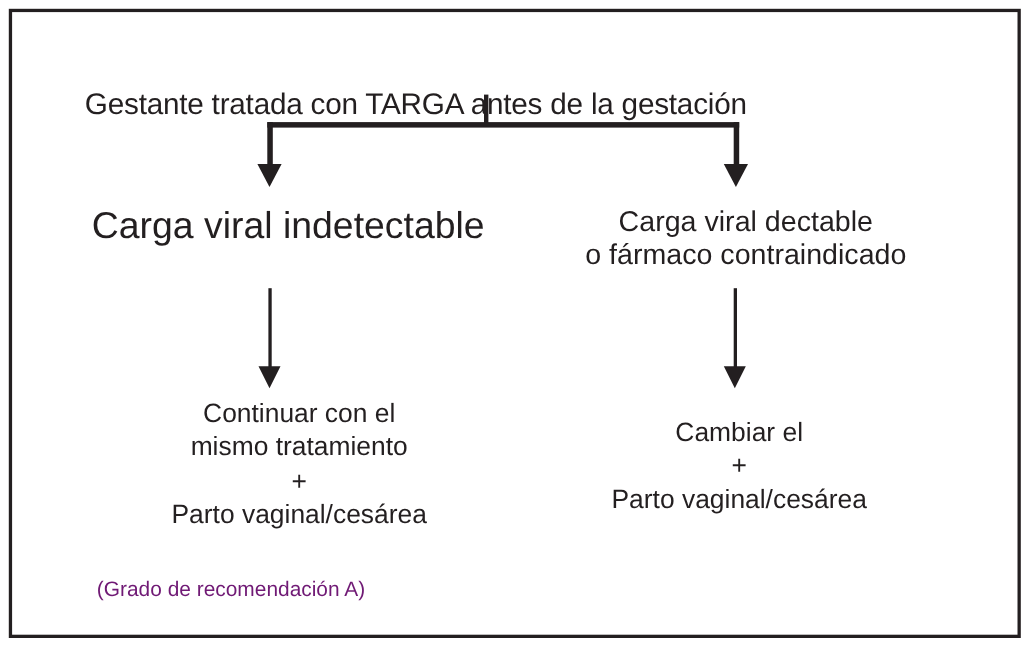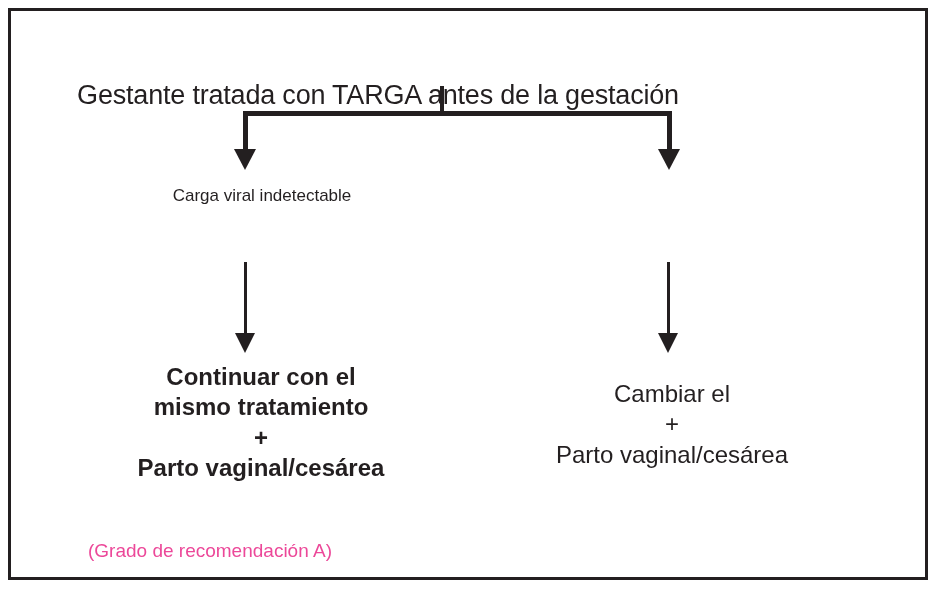--- a/index.html
+++ b/index.html
@@ -48,55 +48,54 @@
     margin-top: 44px;
   }
   
   .title-node .line { transform: translateX(-27px); }
 
   
   .branch-left {
     left: 42px;
     top: 186px;
     width: 440px;
-    font-size: 17px;
+    font-size: 34px;
   }
   .branch-right {
     left: 458px;
     top: 186px;
     width: 440px;
     font-size: 26px;
   }
 
   
   .outcome-left {
-    left: 41px;
+    left: 52px;
     top: 362px;
     width: 440px;
     font-size: 24px;
     line-height: 1.27;
-    font-weight: bold;
   }
   .outcome-right {
     left: 452px;
     top: 379px;
     width: 440px;
     font-size: 24px;
     line-height: 1.27;
   }
   .outcome-left .plus,
   .outcome-right .plus { font-size: 24px; }
 
   
   .footnote {
     position: absolute;
     left: 88px;
-    top: 540px;
+    top: 526px;
     font-size: 19px;
-    color: #ec4899;
+    color: #701a75;
     white-space: nowrap;
   }
 
   
   .conn { position: absolute; background: #231f20; }
 
   
   .stem-top   { left: 440px; top: 86px;  width: 4px;  height: 29px; }
   
   .split-bar  { left: 243px; top: 111px; width: 429px; height: 5px; }
@@ -145,20 +144,24 @@
   <div class="conn split-bar"></div>
   <div class="conn drop-left"></div>
   <div class="conn drop-right"></div>
   <div class="head head-l1-left"></div>
   <div class="head head-l1-right"></div>
 
   <div class="node branch-left">
     <span class="line">Carga viral indetectable</span>
   </div>
 
+  <div class="node branch-right">
+    <span class="line">Carga viral dectable</span>
+    <span class="line">o fármaco contraindicado</span>
+  </div>
 
   <div class="conn stem-l2-left"></div>
   <div class="head-thin head-l2-left"></div>
   <div class="conn stem-l2-right"></div>
   <div class="head-thin head-l2-right"></div>
 
   <div class="node outcome-left">
     <span class="line">Continuar con el</span>
     <span class="line">mismo tratamiento</span>
     <span class="line plus">+</span>

